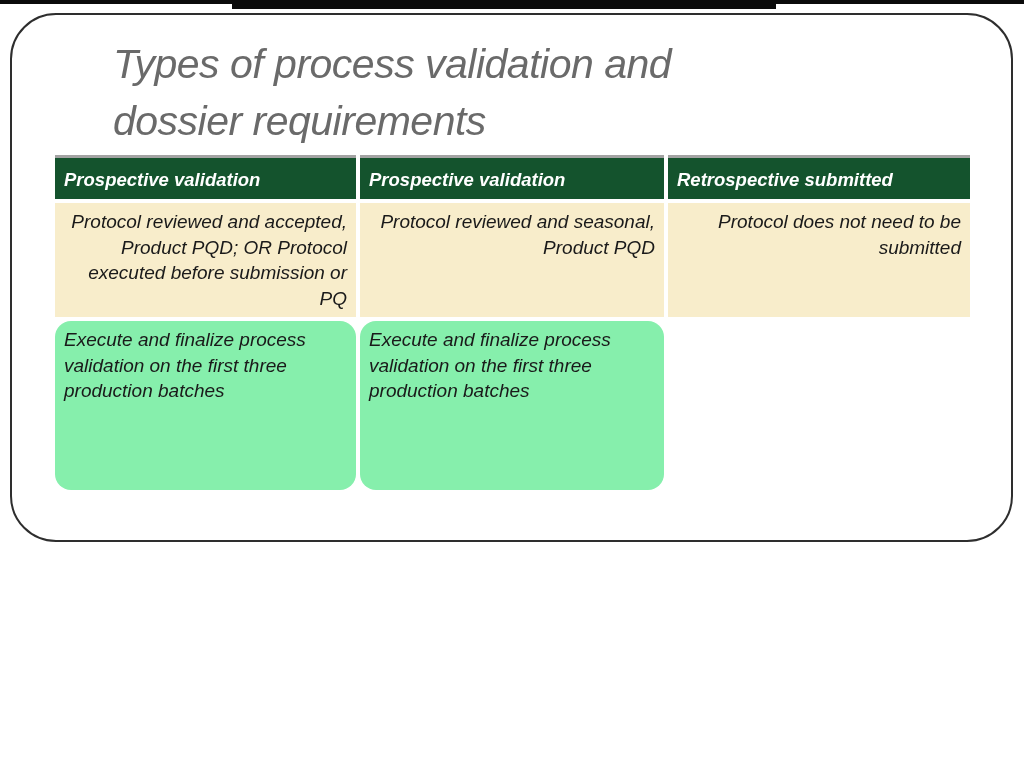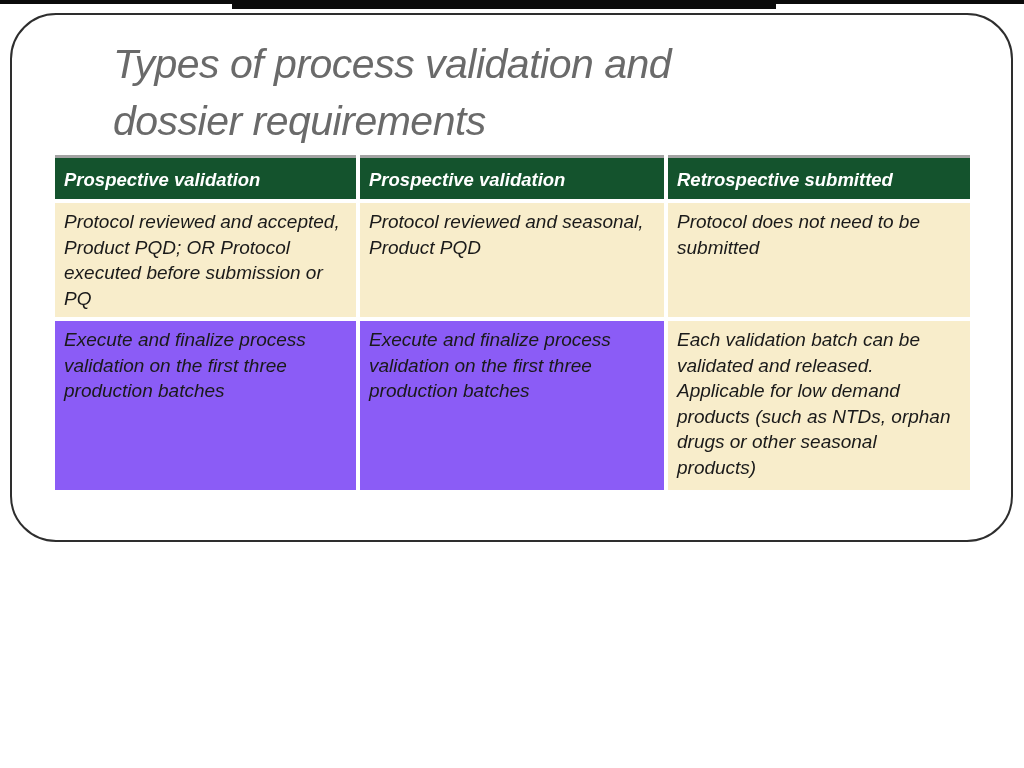--- a/index.html
+++ b/index.html
@@ -62,22 +62,22 @@
     overflow: hidden;
   }
   .cell.head {
     background: #14532d;
     border-top: 3px solid #a3a3a3;
     color: #ffffff;
     font-weight: bold;
     font-size: 18.5px;
     padding-top: 9px;
   }
-  .cell.cream { background: #f8edcb; }
-  .cell.gray  { background: #8b5cf6; }
+  .cell.cream { background: #f8edcb; text-align: right; }
+  .cell.gray  { background: #86efac; border-radius: 16px; }
 </style>
 </head>
 <body>
 
 <div class="stage">
 
   <div class="top-edge-bar"></div>
   <div class="top-center-bar"></div>
   <div class="slide-frame"></div>
 
@@ -91,18 +91,17 @@
     <div class="cell head">Prospective validation</div>
     <div class="cell head">Retrospective submitted</div>
 
     <div class="cell cream">Protocol reviewed and accepted, Product PQD; OR Protocol executed before submission or PQ</div>
     <div class="cell cream">Protocol reviewed and seasonal, Product PQD</div>
     <div class="cell cream">Protocol does not need to be submitted</div>
 
     <div class="cell gray">Execute and finalize process validation on the first three production batches</div>
     <div class="cell gray">Execute and finalize process validation on the first three production batches</div>
 
-    <div class="cell cream">Each validation batch can be validated and released. Applicable for low demand products (such as NTDs, orphan drugs or other seasonal products)</div>
   </div>
 
   <div class="bottom-center-bar"></div>
 
 </div>
 
 </body></html>

